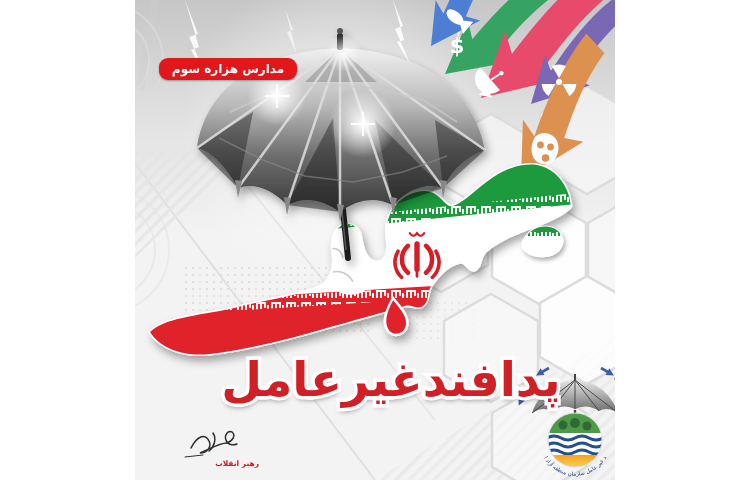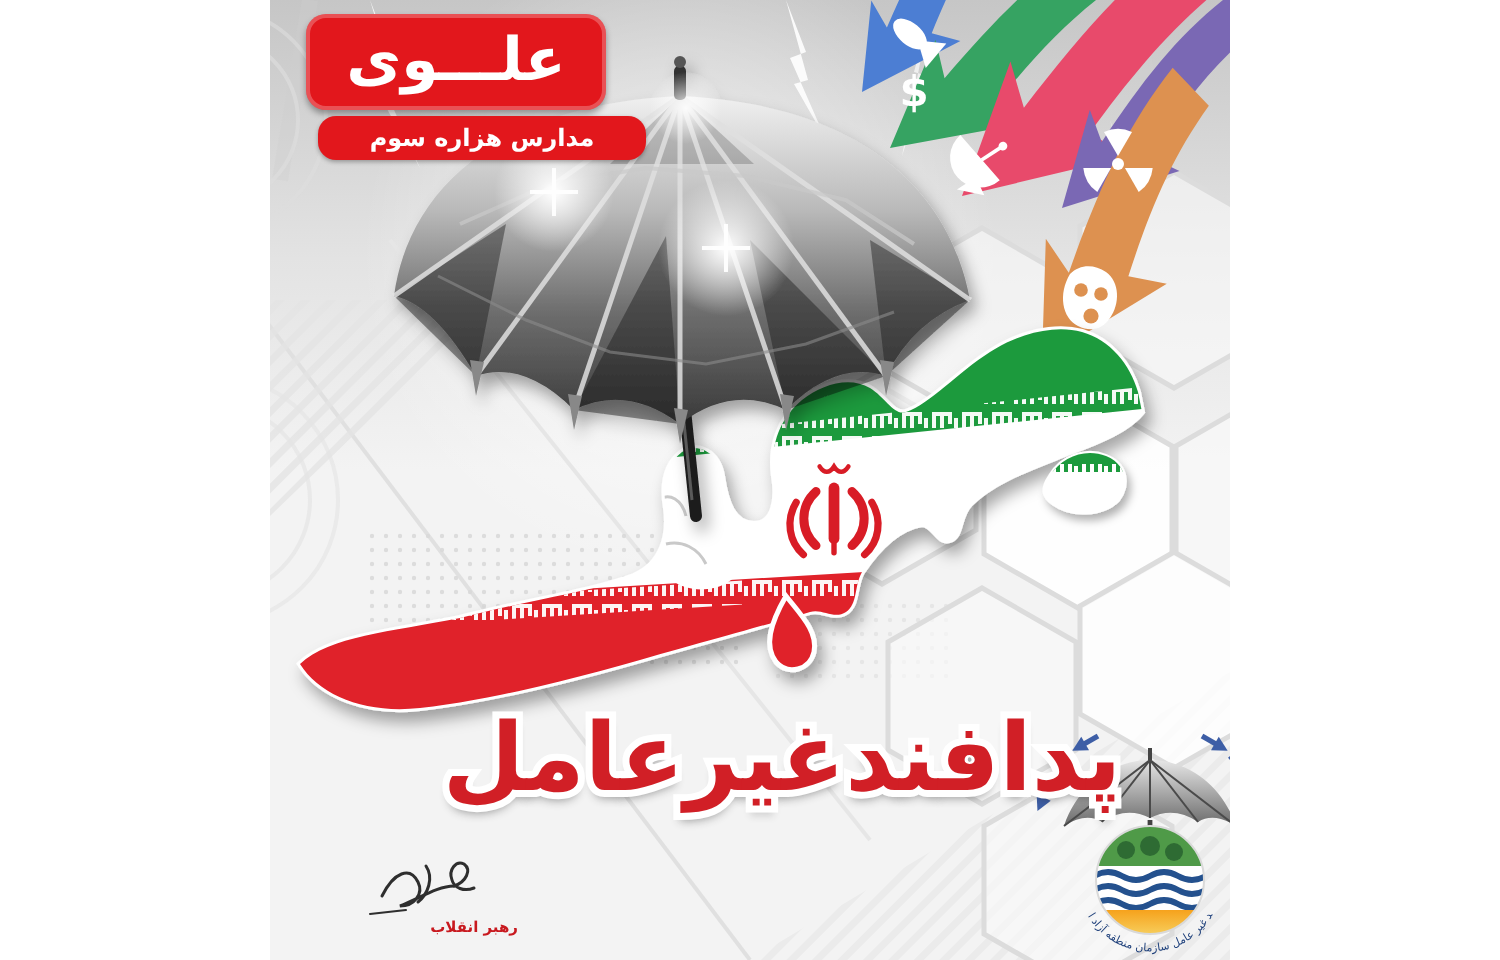--- a/index.html
+++ b/index.html
@@ -6,21 +6,21 @@
   body{width:750px;height:480px;background:#ffffff;position:relative;overflow:hidden;
        font-family:"DejaVu Sans",sans-serif;}
   #poster{position:absolute;left:135px;top:0;width:480px;height:480px;overflow:hidden;background:#f3f3f3;}
   #scene{position:absolute;left:0;top:0;z-index:1;}
   .txt{position:absolute;z-index:2;}
   
   .alavi-box{left:18px;top:7px;width:150px;height:48px;background:#e2171c;border-radius:10px;
              box-shadow:0 2px 3px rgba(0,0,0,.35), inset 0 0 0 2px rgba(255,255,255,.25);
              display:flex;align-items:center;justify-content:center;}
   .alavi-box span{color:#fff;font-weight:bold;font-size:30px;direction:rtl;line-height:1;}
-  .alavi-tag{left:24px;top:58px;width:164px;height:22px;background:#e2171c;border-radius:9px;
+  .alavi-tag{left:24px;top:58px;width:138px;height:22px;background:#e2171c;border-radius:9px;
              box-shadow:0 1px 2px rgba(0,0,0,.3);display:flex;align-items:center;justify-content:center;}
   .alavi-tag span{color:#fff;font-weight:bold;font-size:12px;direction:rtl;line-height:1;}
   
   .stacked{position:relative;direction:rtl;text-align:center;font-weight:bold;}
   .stacked span{position:absolute;left:0;right:0;top:0;white-space:nowrap;}
   .t-stroke{-webkit-text-stroke:7px #ffffff;color:#fff;text-shadow:0 4px 5px rgba(40,40,40,.45);}
   .title{left:86px;top:352px;width:340px;height:74px;font-size:47px;}
   .title .t-fill{color:#d11f26;}
   .sig-label{left:54px;top:459px;width:70px;color:#c8191f;font-size:7.5px;font-weight:bold;direction:rtl;}
 </style>
@@ -290,23 +290,20 @@
       </g>
       <rect x="-28" y="25" width="56" height="14" fill="url(#sunG)"></rect>
     </g>
     <circle cx="0" cy="10" r="27" fill="none" stroke="#d9d9d9" stroke-width="1"></circle>
     <text font-size="5.5" fill="#1d3f7a">
       <textPath href="#capArc" startOffset="50%" text-anchor="middle">پدافند غیر عامل سازمان منطقه آزاد انزلی</textPath>
     </text>
   </g>
 </svg>
 
-<div class="txt alavi-box">
-  <span>علـــوی</span>
-</div>
 <div class="txt alavi-tag">
   <span>مدارس هزاره سوم</span>
 </div>
 
 <div class="txt stacked title">
   <span class="t-stroke">پدافندغیرعامل</span>
   <span class="t-fill">پدافندغیرعامل</span>
 </div>
 
 <div class="txt sig-label">رهبر انقلاب</div>

